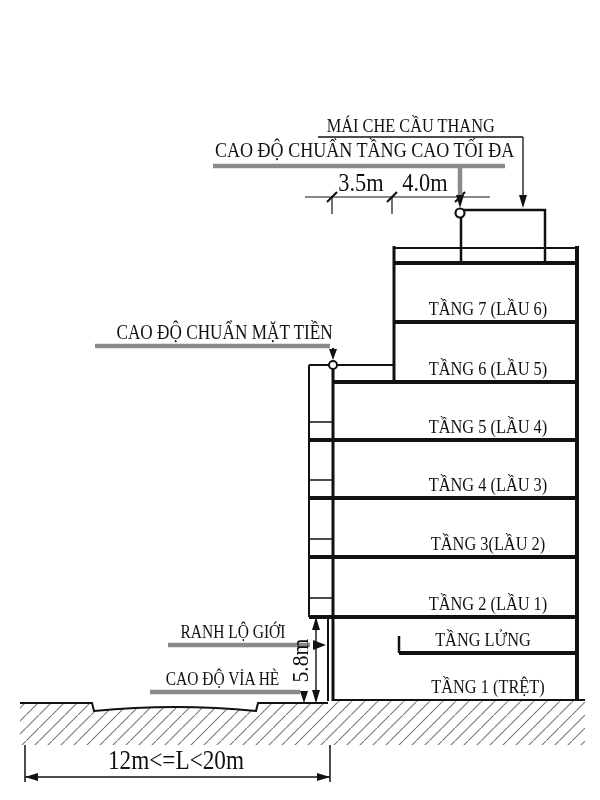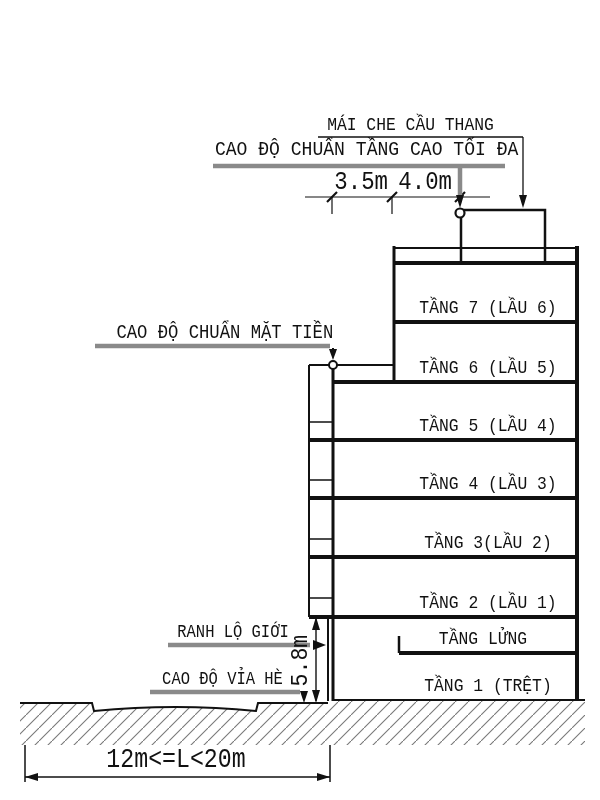--- a/index.html
+++ b/index.html
@@ -1,18 +1,18 @@
 <!DOCTYPE html>
 <html><head>
 <meta charset="utf-8">
 <style>
   html,body{margin:0;padding:0;background:#ffffff;}
   .canvas{
     position:relative;width:600px;height:800px;background:#ffffff;overflow:hidden;
-    font-family:Liberation Mono, monospace;color:#111;
+    font-family:Liberation Serif, serif;color:#111;
   }
   .canvas svg{position:absolute;left:0;top:0;}
   .txt{
     position:absolute;color:#111;line-height:1.05;text-align:center;
     white-space:nowrap;transform:scaleX(0.86);transform-origin:50% 50%;
   }
   .fs18{font-size:18px;}
   .fs19{font-size:19px;}
   .fs20{font-size:20px;}
   .fs21{font-size:21px;}

